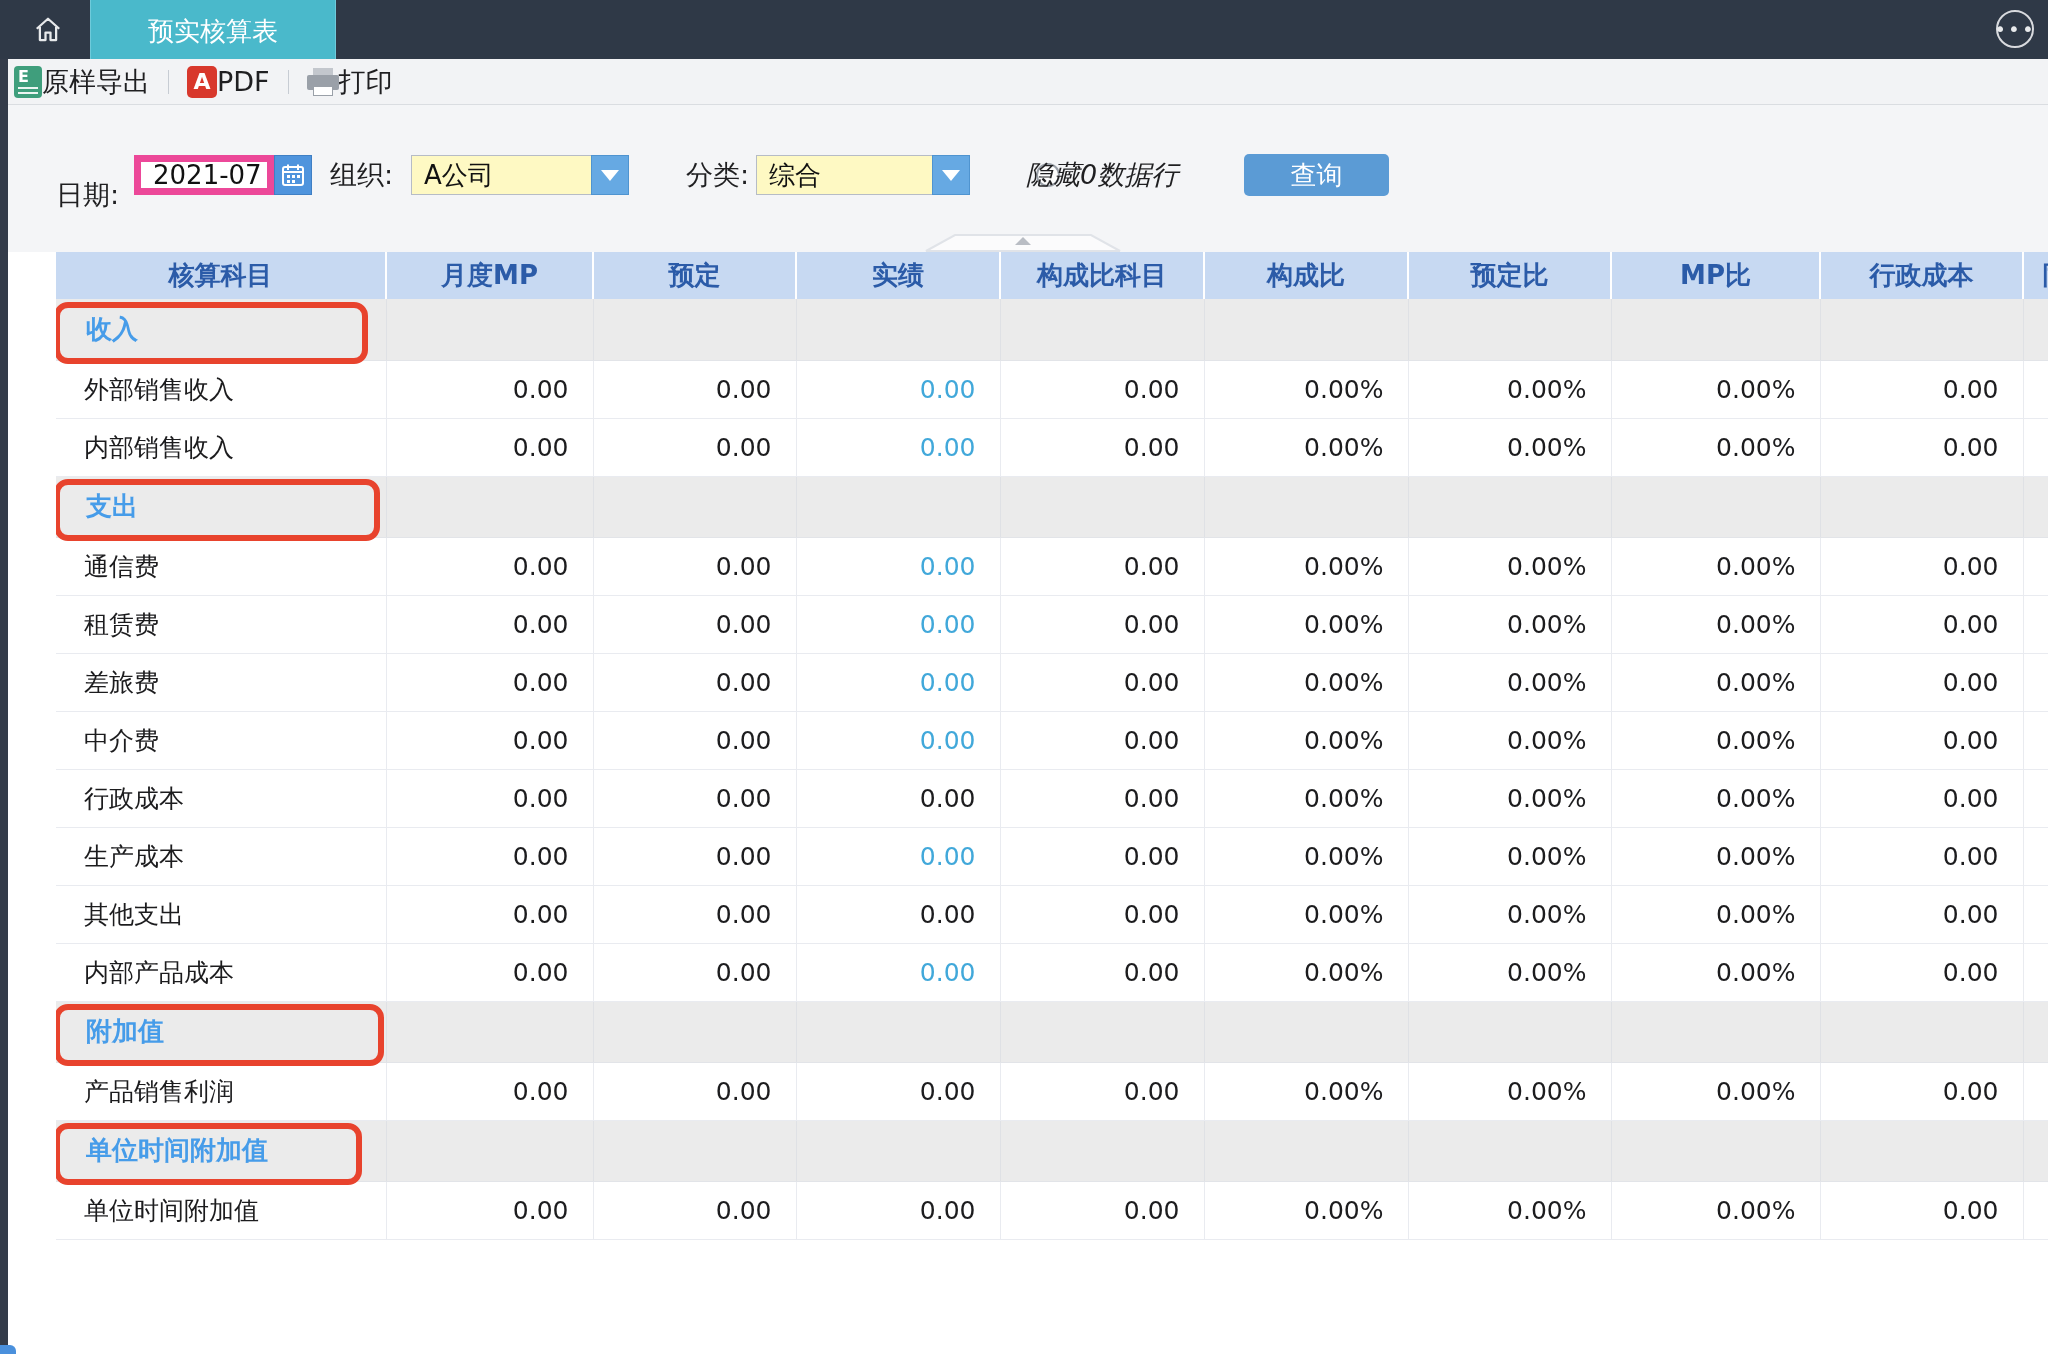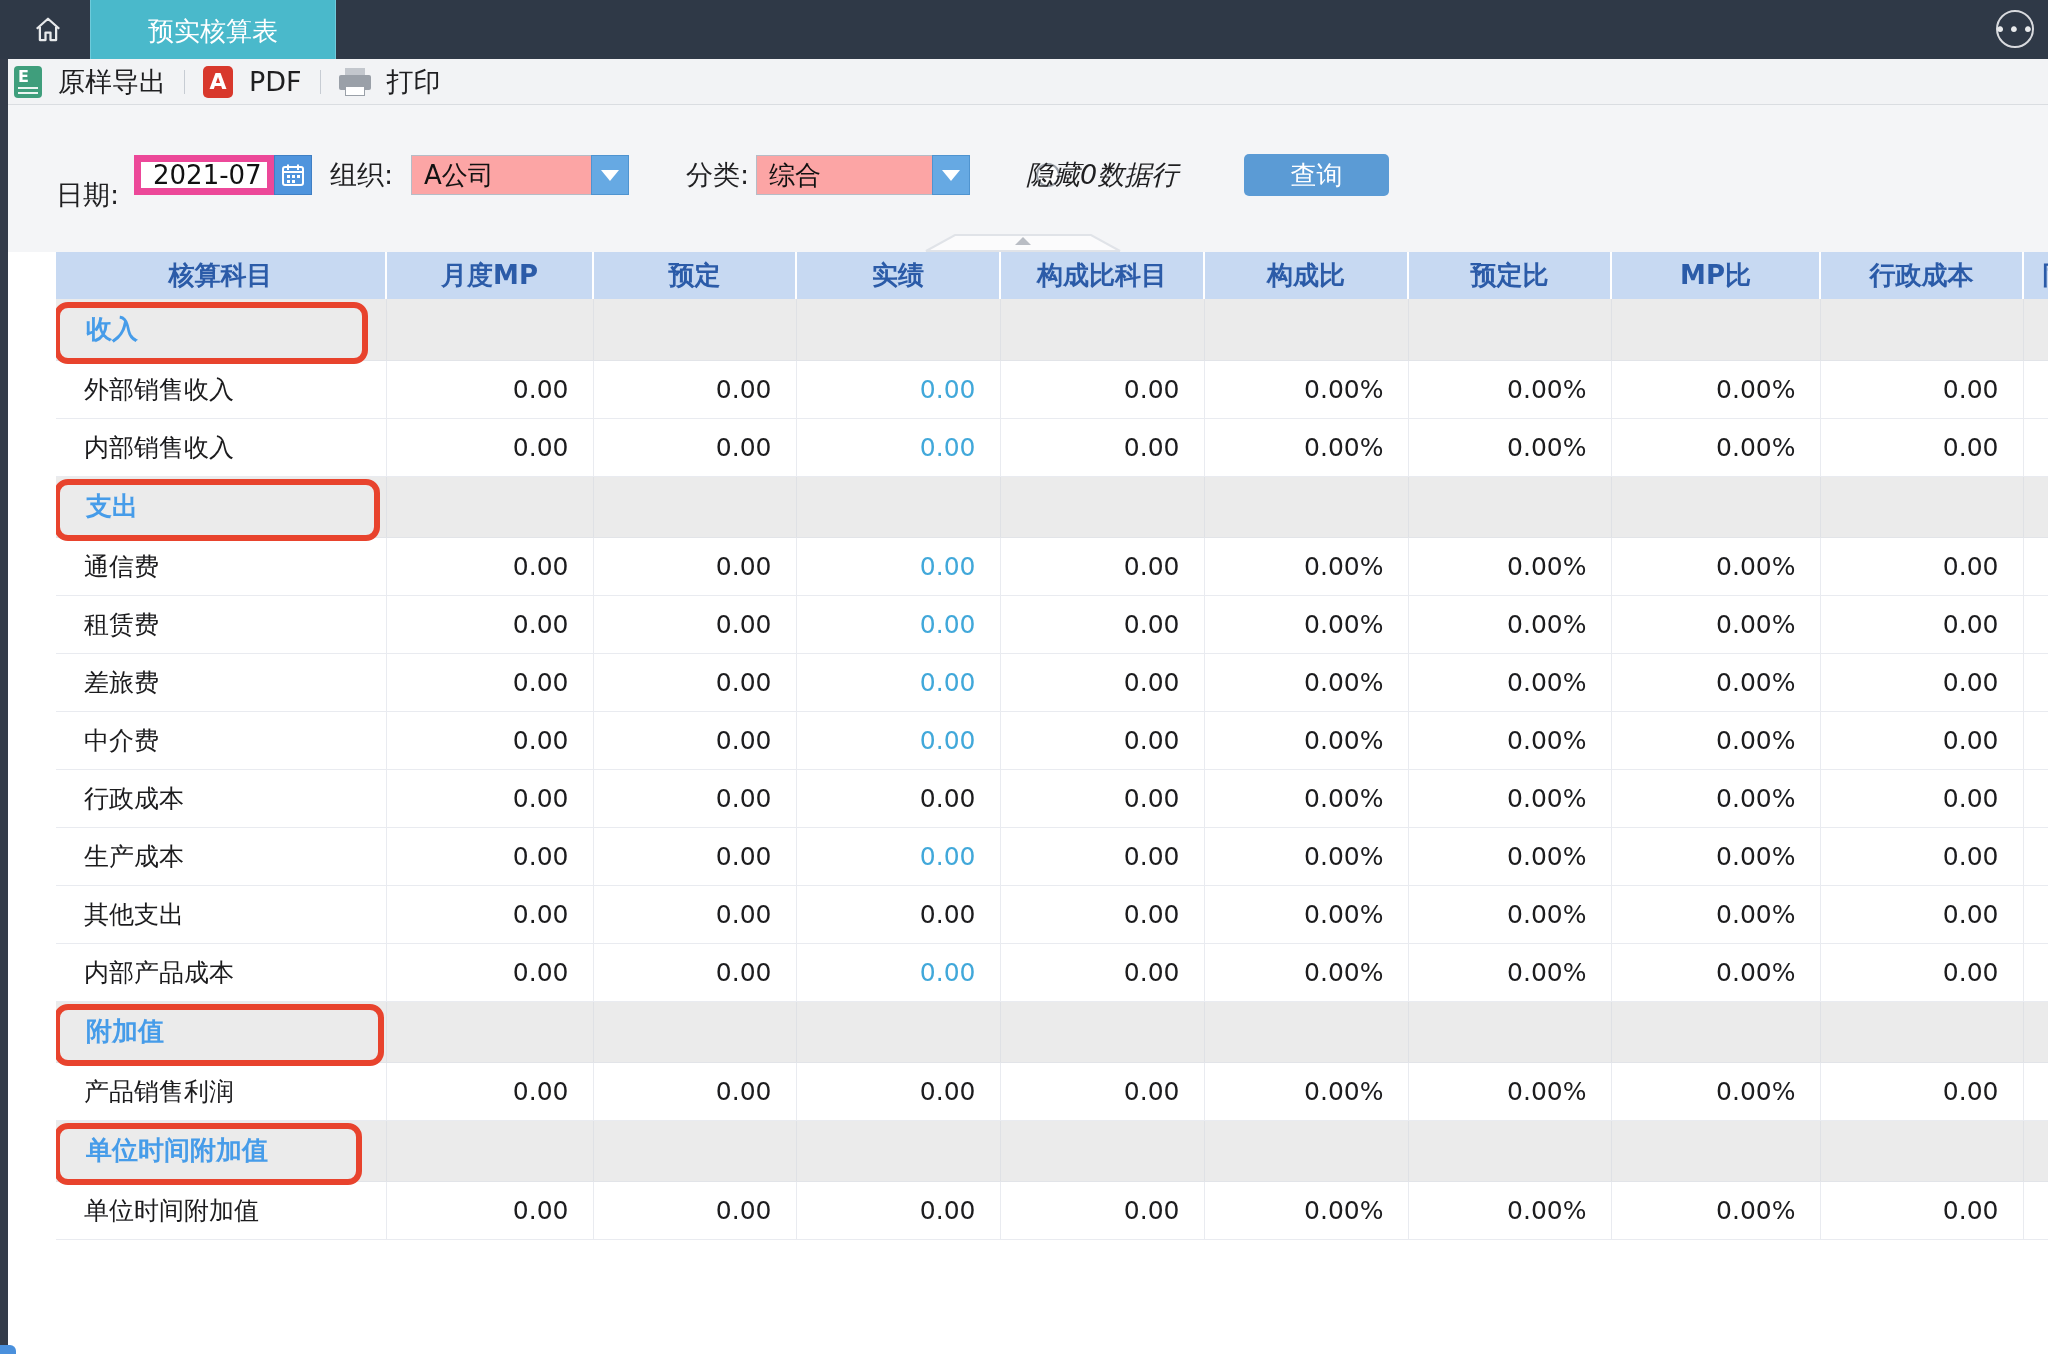--- a/index.html
+++ b/index.html
@@ -14,21 +14,21 @@
     border-left:1px solid #6ecbdb; border-right:1px solid #6ecbdb;
     display:flex; align-items:center; justify-content:center;
     color:#ffffff; font-size:26px; cursor:pointer; }
   .more-btn { position:absolute; right:14px; top:10px; width:38px; height:38px; border-radius:50%;
     border:2px solid #d8dade; color:#e8eaec; display:flex; align-items:center; justify-content:center;
     font-size:20px; letter-spacing:2px; cursor:pointer; }
 
   
   .toolbar { position:absolute; left:0; top:59px; width:2048px; height:46px; background:#f2f3f5;
     border-bottom:1px solid #dadde1; display:flex; align-items:center; padding-left:14px; }
-  .tool-item { display:flex; align-items:center; gap:16px; cursor:pointer; font-size:27px; color:#1f1f21; }
+  .tool-item { display:flex; align-items:center; gap:0; cursor:pointer; font-size:27px; color:#1f1f21; }
   .tool-sep { width:1px; height:24px; background:#c7ccd3; margin:0 18px; }
   .xls-ic { width:28px; height:32px; background:#3f9e7c; border-radius:4px; position:relative; }
   .xls-ic:before { content:"E"; position:absolute; left:4px; top:1px; color:#fff; font-weight:bold; font-size:16px; }
   .xls-ic:after { content:""; position:absolute; left:4px; right:4px; bottom:4px; height:10px;
     background:repeating-linear-gradient(0deg,#fff 0 2px,transparent 2px 5px); opacity:.9; }
   .pdf-ic { width:30px; height:32px; background:#d8382c; border-radius:5px; color:#fff;
     display:flex; align-items:center; justify-content:center; font-weight:bold; font-size:22px; }
   .prn-ic { width:32px; height:30px; position:relative; }
   .prn-ic .p-body { position:absolute; left:0; top:8px; width:32px; height:15px; background:#9aa0a8; border-radius:2px; }
   .prn-ic .p-top { position:absolute; left:6px; top:1px; width:20px; height:8px; background:#c3c7cd; }
@@ -39,21 +39,21 @@
 
   
   .filter-zone { position:absolute; left:8px; top:105px; width:2040px; height:147px; background:#f4f5f7; }
   .filter-row { position:absolute; left:0; top:50px; width:100%; height:40px;
     display:flex; align-items:center; font-size:27px; color:#1f1f21; }
   .flabel { position:absolute; }
   .inputbox { position:absolute; height:40px; background:#ffffff; border:7px solid #ec4899;
     display:flex; align-items:center; padding-left:12px; font-size:26px; color:#111; }
   .cal-btn { position:absolute; width:38px; height:40px; background:#4f94dd; border:1px solid #3f7fc4;
     display:flex; align-items:center; justify-content:center; cursor:pointer; }
-  .selectbox { position:absolute; height:40px; background:#fca5a5; border:1px solid #b6bcc6;
+  .selectbox { position:absolute; height:40px; background:#fef9c3; border:1px solid #b6bcc6;
     display:flex; align-items:center; padding-left:12px; font-size:26px; color:#111; cursor:pointer; }
   .sel-arrow { position:absolute; right:-1px; top:-1px; width:38px; height:40px; background:#66a9e3;
     border:1px solid #4f94d0; display:flex; align-items:center; justify-content:center; }
   .tri-down { width:0; height:0; border-left:9px solid transparent; border-right:9px solid transparent;
     border-top:11px solid #ffffff; }
   .radio-circ { position:absolute; width:24px; height:24px; border-radius:50%;
     border:2px solid #9aa0a8; background:#fdfdfd; cursor:pointer; }
   .query-btn { position:absolute; width:145px; height:42px; background:#5b9bd5; border-radius:5px;
     color:#ffffff; font-size:26px; display:flex; align-items:center; justify-content:center; cursor:pointer; }
   .collapse-handle { position:absolute; left:915px; top:127px; width:200px; height:20px; cursor:pointer; }

